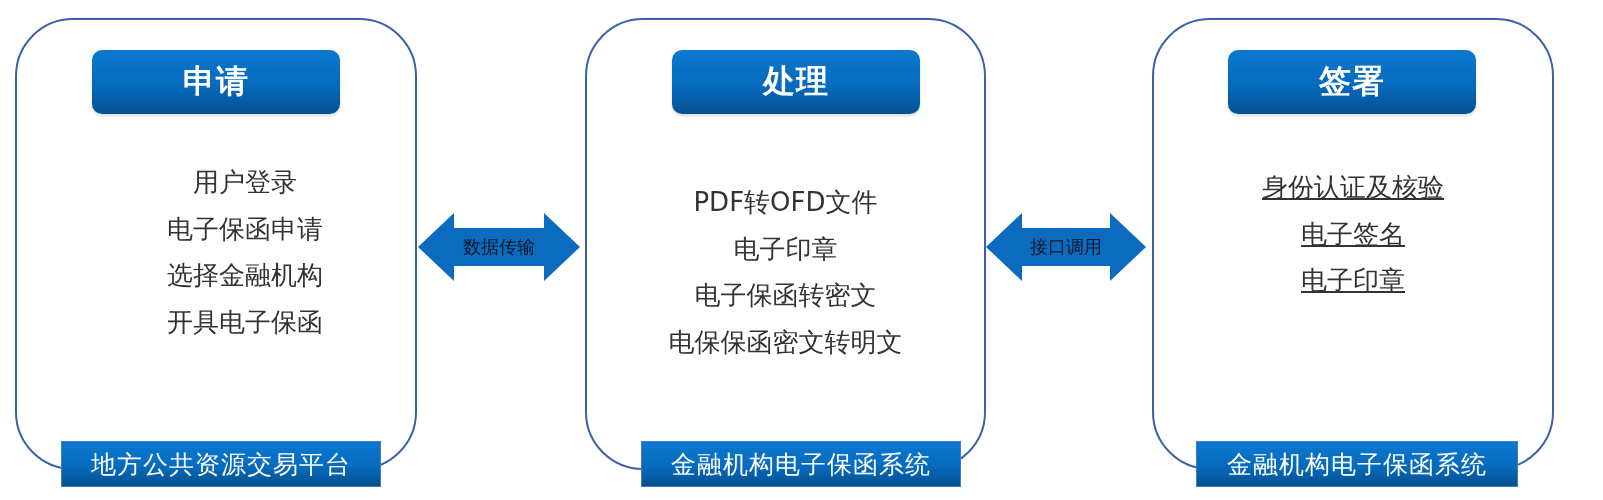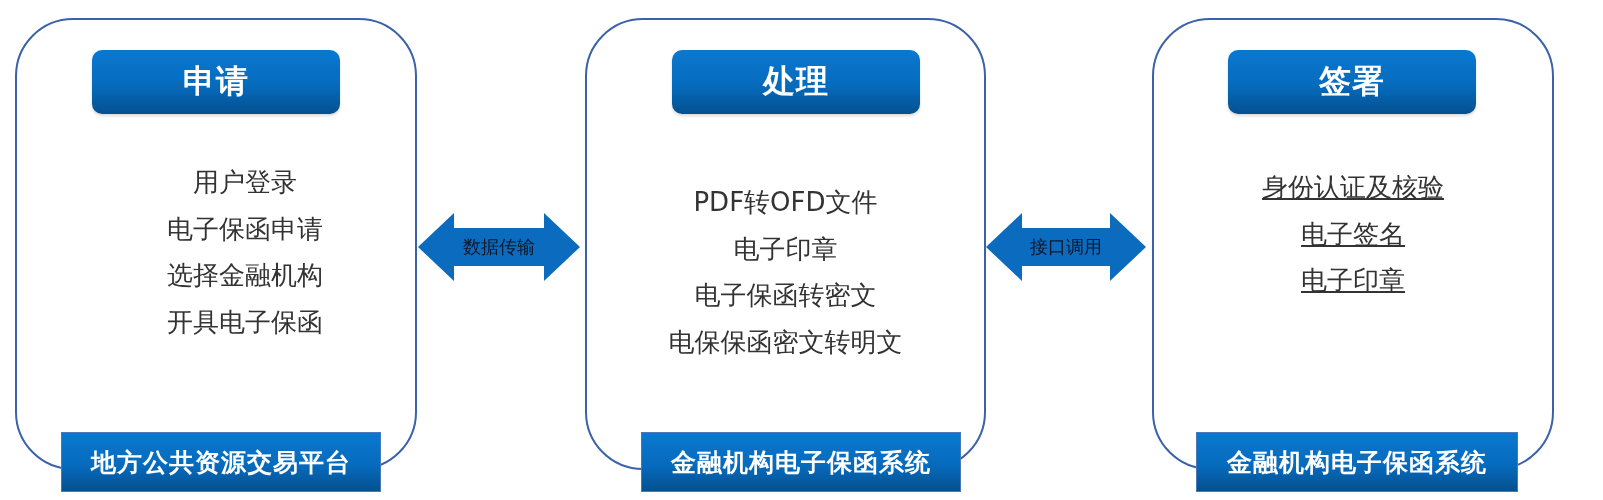--- a/index.html
+++ b/index.html
@@ -5,22 +5,22 @@
   html, body { margin: 0; padding: 0; background: #ffffff; }
   body { width: 1603px; height: 500px; position: relative; overflow: hidden;
          font-family: "DejaVu Sans", "Liberation Sans", sans-serif; }
   .panel { position: absolute; top: 18px; height: 452px; border: 2px solid #3b62a8;
            border-radius: 58px; box-sizing: border-box; background: #fff; }
   .header { position: absolute; top: 50px; height: 64px; width: 248px; border-radius: 10px;
             background: linear-gradient(to bottom, #0a78d0 0%, #066bbd 55%, #04508f 100%);
             color: #fff; font-weight: bold; font-size: 32px; display: flex; align-items: center;
             justify-content: center; letter-spacing: 1px; box-shadow: 0 2px 3px rgba(0,0,0,0.15); }
   .list { position: absolute; text-align: center; color: #333; font-size: 26px; line-height: 46.5px; }
-  .footer { position: absolute; top: 432px; height: 60px; background: linear-gradient(to bottom, #0a78d0 0%, #066bbd 55%, #04508f 100%);
-            border: 1px solid #4a78b8; box-sizing: border-box; color: #fff; font-weight: bold; font-size: 25px;
+  .footer { position: absolute; top: 441px; height: 46px; background: linear-gradient(to bottom, #0a78d0 0%, #066bbd 55%, #04508f 100%);
+            border: 1px solid #4a78b8; box-sizing: border-box; color: #fff; font-weight: normal; font-size: 25px;
             display: flex; align-items: center; justify-content: center; letter-spacing: 1px; }
   .arrow { position: absolute; }
   .arrow-label { position: absolute; color: #0f172a; font-size: 18px; display: flex; align-items: center; justify-content: center; }
 </style>
 </head>
 <body>
 
 <div class="panel" style="left:15px; width:402px;"></div>
 <div class="header" style="left:92px;">申请</div>
 <div class="list" style="left:15px; width:460px; top:159px;">

